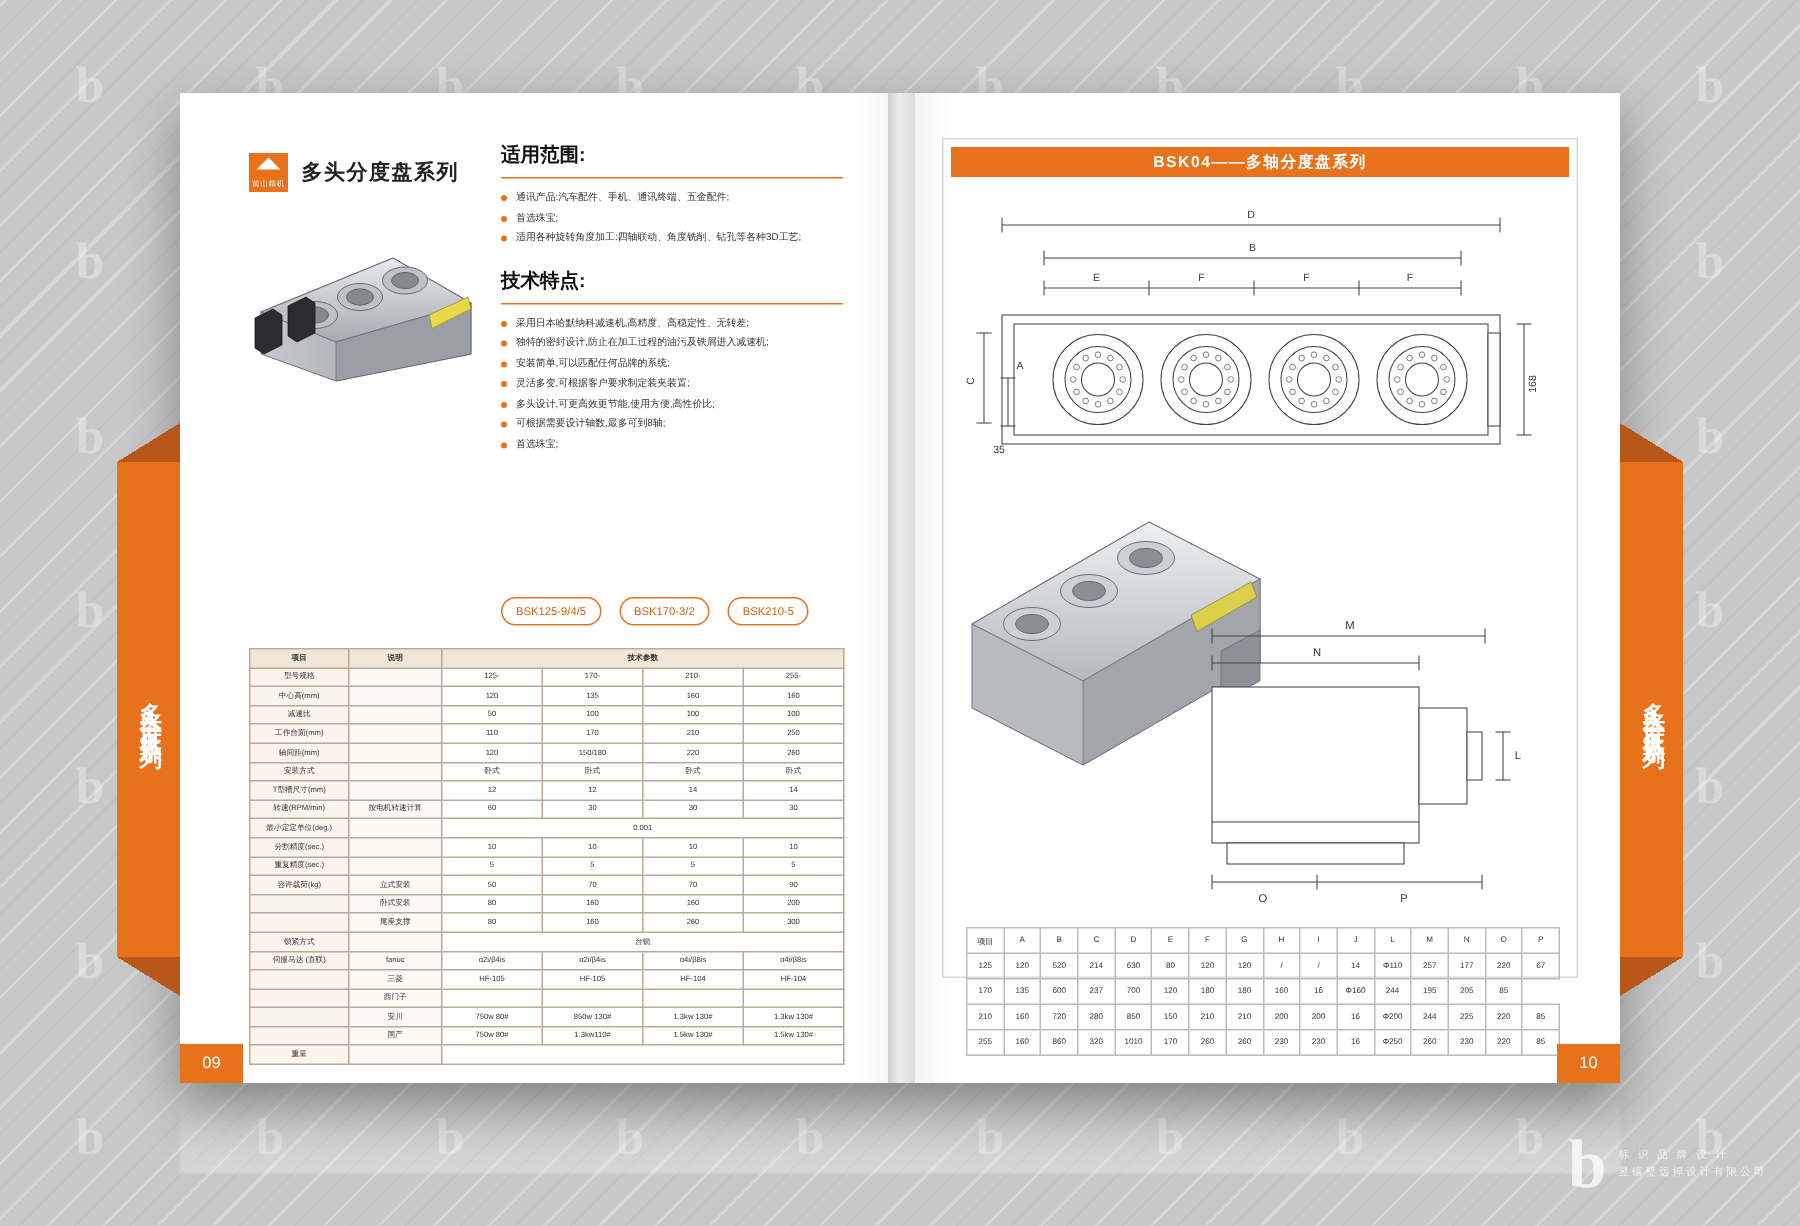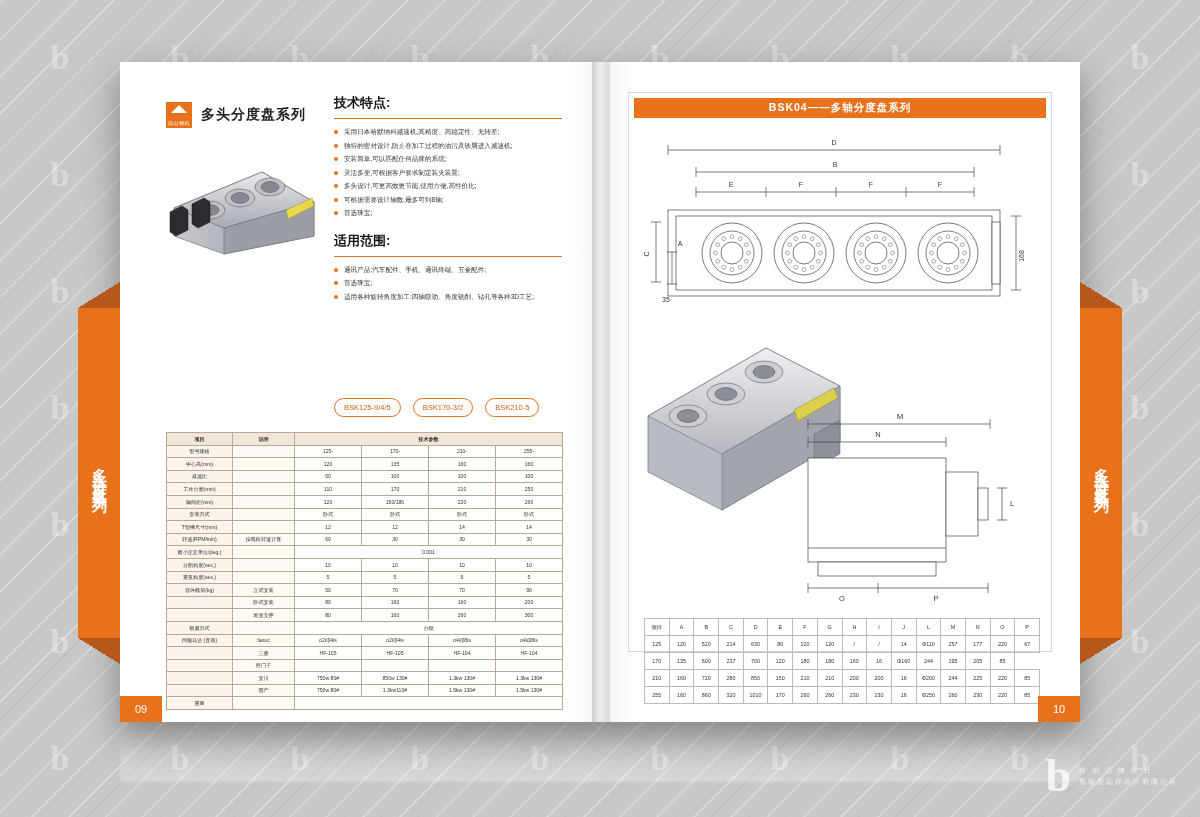--- a/index.html
+++ b/index.html
@@ -309,39 +309,39 @@
 
         <polygon points="120,60 146,48 148,56 122,69" fill="#e8d84a" stroke="#8f8a2a" stroke-width="0.5"></polygon>
 
         <polygon points="4,62 16,56 22,60 22,80 10,86 4,82" fill="#2c2c30" stroke="#15151a" stroke-width="0.5"></polygon>
         <polygon points="26,54 38,48 44,52 44,72 32,78 26,74" fill="#2c2c30" stroke="#15151a" stroke-width="0.5"></polygon>
       </svg>
     </div>
 
     <div class="tech-col">
       <div>
+        <div class="sec-head">适用范围:</div>
+        <div class="sec-rule"></div>
+        <ul class="bullets">
+          <li>通讯产品:汽车配件、手机、通讯终端、五金配件;</li>
+          <li>首选珠宝;</li>
+          <li>适用各种旋转角度加工:四轴联动、角度铣削、钻孔等各种3D工艺;</li>
+        </ul>
+      </div>
+      <div>
         <div class="sec-head">技术特点:</div>
         <div class="sec-rule"></div>
         <ul class="bullets">
           <li>采用日本哈默纳科减速机,高精度、高稳定性、无转差;</li>
           <li>独特的密封设计,防止在加工过程的油污及铁屑进入减速机;</li>
           <li>安装简单,可以匹配任何品牌的系统;</li>
           <li>灵活多变,可根据客户要求制定装夹装置;</li>
           <li>多头设计,可更高效更节能,使用方便,高性价比;</li>
           <li>可根据需要设计轴数,最多可到8轴;</li>
           <li>首选珠宝;</li>
-        </ul>
-      </div>
-      <div>
-        <div class="sec-head">适用范围:</div>
-        <div class="sec-rule"></div>
-        <ul class="bullets">
-          <li>通讯产品:汽车配件、手机、通讯终端、五金配件;</li>
-          <li>首选珠宝;</li>
-          <li>适用各种旋转角度加工:四轴联动、角度铣削、钻孔等各种3D工艺;</li>
         </ul>
       </div>
     </div>
 
     <div class="chips">
       <div class="chip">BSK125-9/4/5</div>
       <div class="chip">BSK170-3/2</div>
       <div class="chip">BSK210-5</div>
     </div>
 

